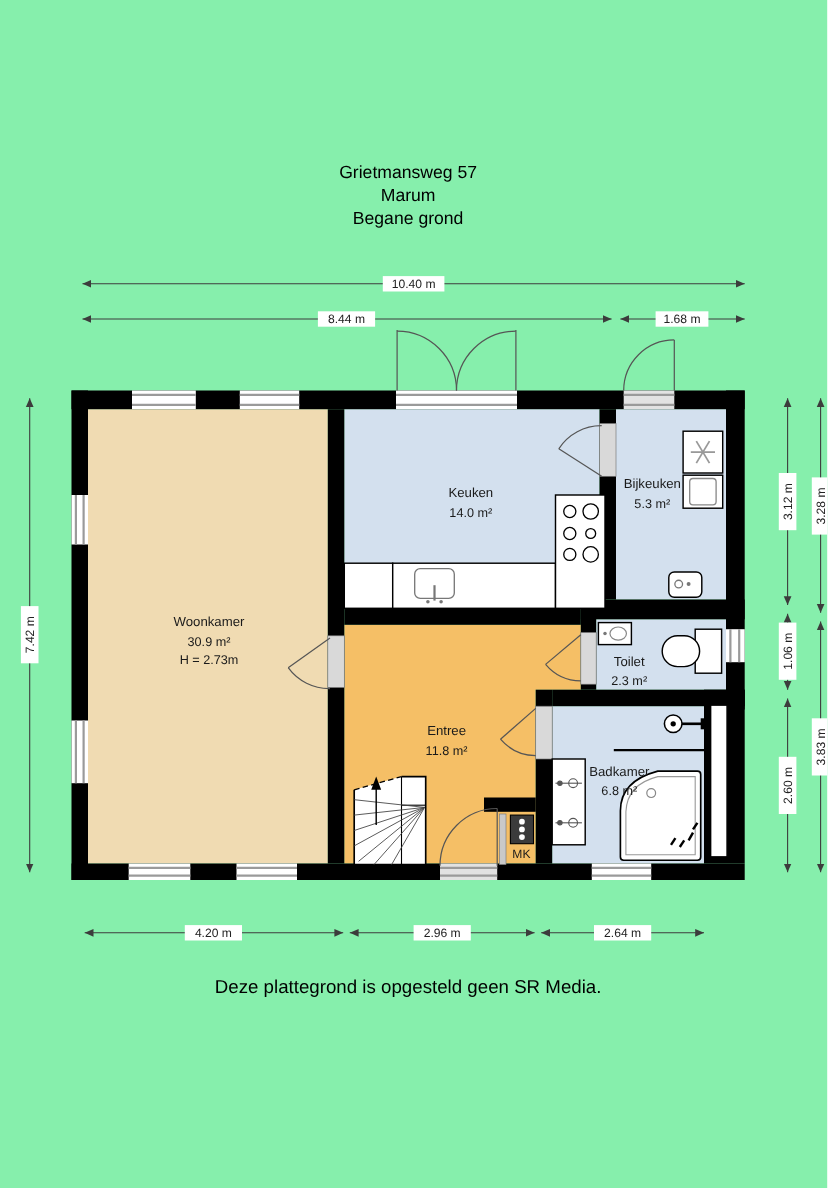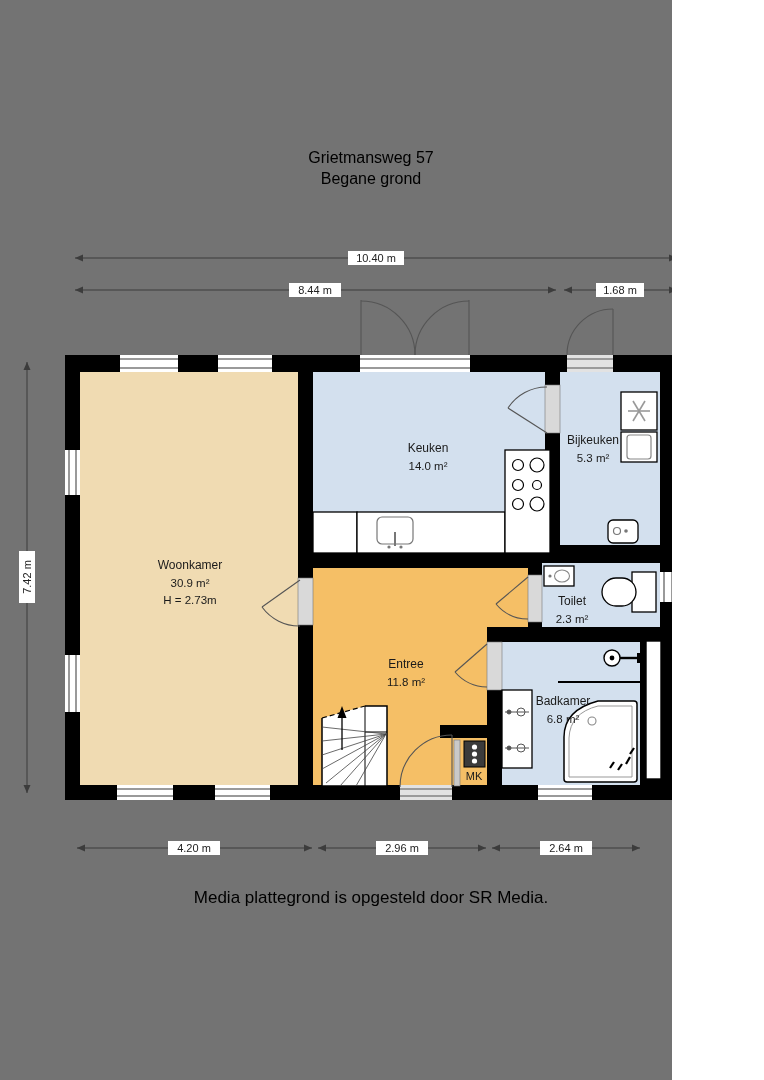--- a/index.html
+++ b/index.html
@@ -1,16 +1,16 @@
 <!DOCTYPE html>
 <html><head>
 <meta charset="utf-8">
 <style>
   html,body{margin:0;padding:0;background:#fff;}
-  .page{position:relative;width:672px;height:1080px;background:#737373;overflow:hidden;
+  .page{position:relative;width:752px;height:1080px;background:#86efac;overflow:hidden;
         font-family:"Liberation Sans",sans-serif;color:#000;}
   .title-block{position:absolute;top:147px;left:0;width:742px;text-align:center;
                font-size:16px;line-height:21px;color:#000;}
   .footer-block{position:absolute;top:886px;left:0;width:742px;text-align:center;
                 font-size:17px;line-height:23px;color:#000;}
   svg{position:absolute;top:0;left:0;}
   svg text{font-family:"Liberation Sans",sans-serif;fill:#1a1a1a;}
   .room-name{font-size:12px;}
   .room-sub{font-size:11.5px;}
   .dim-label{font-size:11px;fill:#222;}
@@ -21,20 +21,21 @@
   .winline{stroke-width:2;fill:none;}
   .labelbg{fill:#ffffff;}
 </style>
 </head>
 <body>
 
 <div class="page">
 
   <div class="title-block">
     <div>Grietmansweg 57</div>
+    <div>Marum</div>
     <div>Begane grond</div>
   </div>
 
   <svg width="764" height="1080" viewBox="0 0 764 1080">
     <defs>
       <marker id="arw" markerWidth="9" markerHeight="8" refX="8" refY="4" orient="auto-start-reverse" markerUnits="userSpaceOnUse">
         <path d="M0,0.5 L8,4 L0,7.5 Z" fill="#3C3C3C"></path>
       </marker>
     </defs>
 
@@ -358,16 +359,16 @@
       </g>
       <g>
         <line x1="746" y1="565" x2="746" y2="793" marker-start="url(#arw)" marker-end="url(#arw)"></line>
         <rect class="labelbg" x="738" y="653" width="16" height="52" stroke="none"></rect>
         <text class="dim-label" x="746" y="679" dy="0.35em" text-anchor="middle" stroke="none" transform="rotate(-90 746 679)">3.83 m</text>
       </g>
     </g>
   </svg>
 
   <div class="footer-block">
-    <div>Media plattegrond is opgesteld door SR Media.</div>
+    <div>Deze plattegrond is opgesteld geen SR Media.</div>
   </div>
 
 </div>
 
 </body></html>

